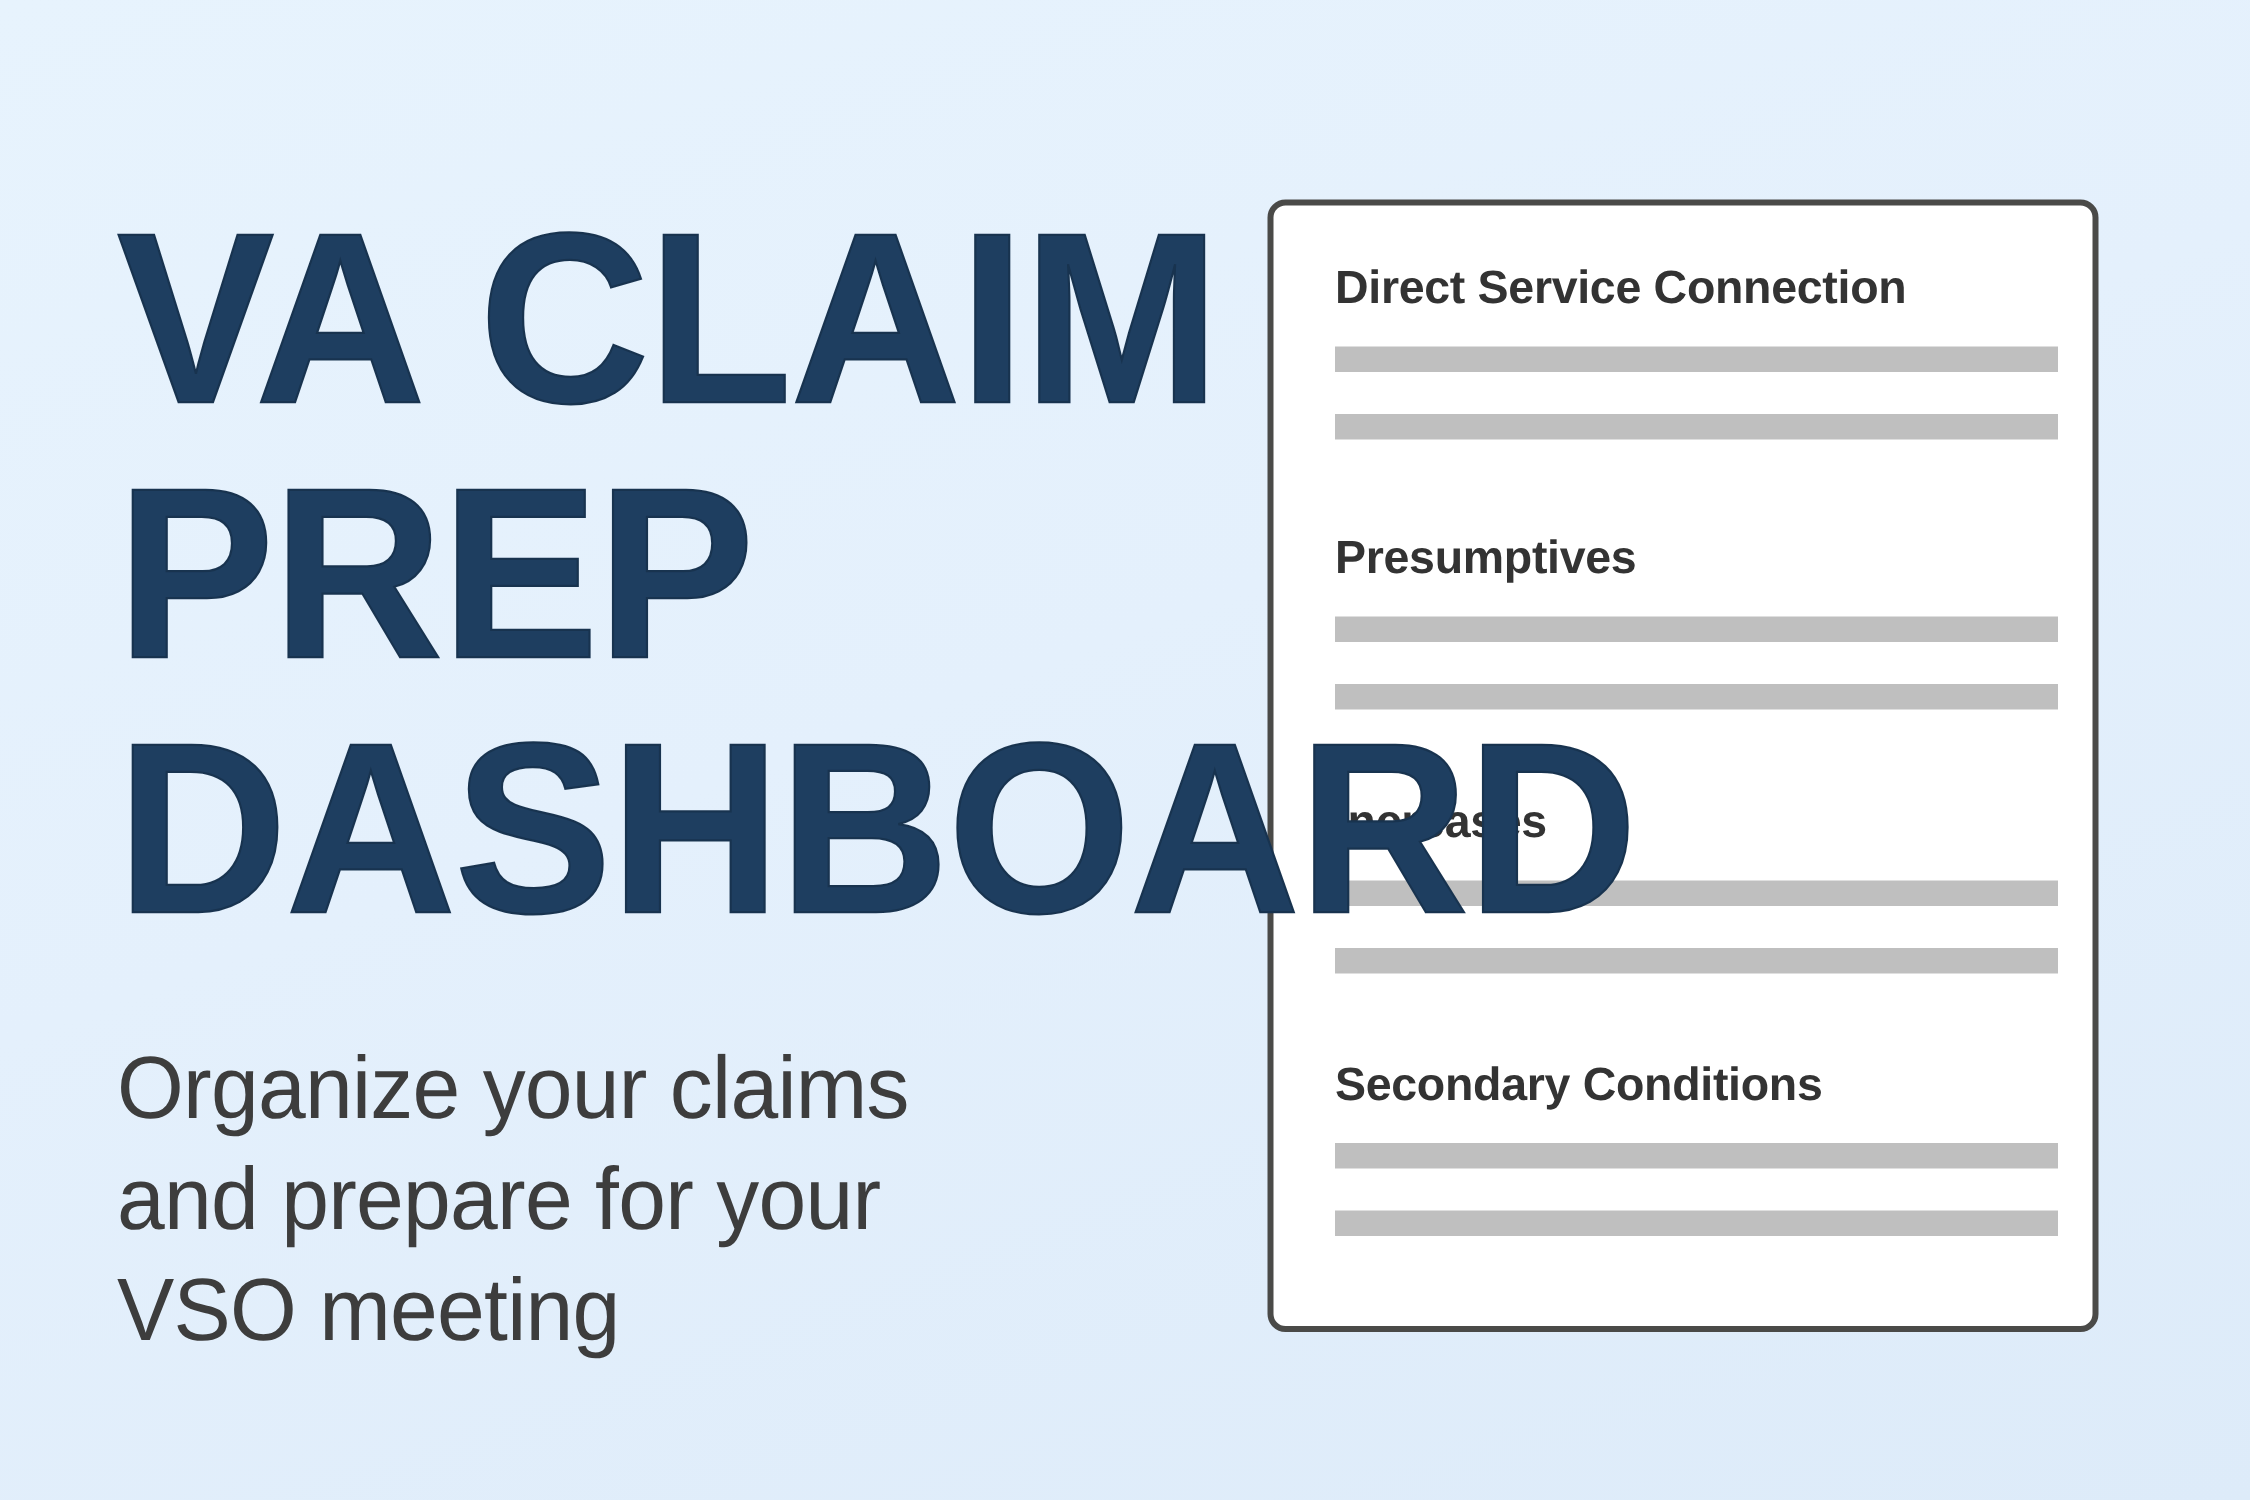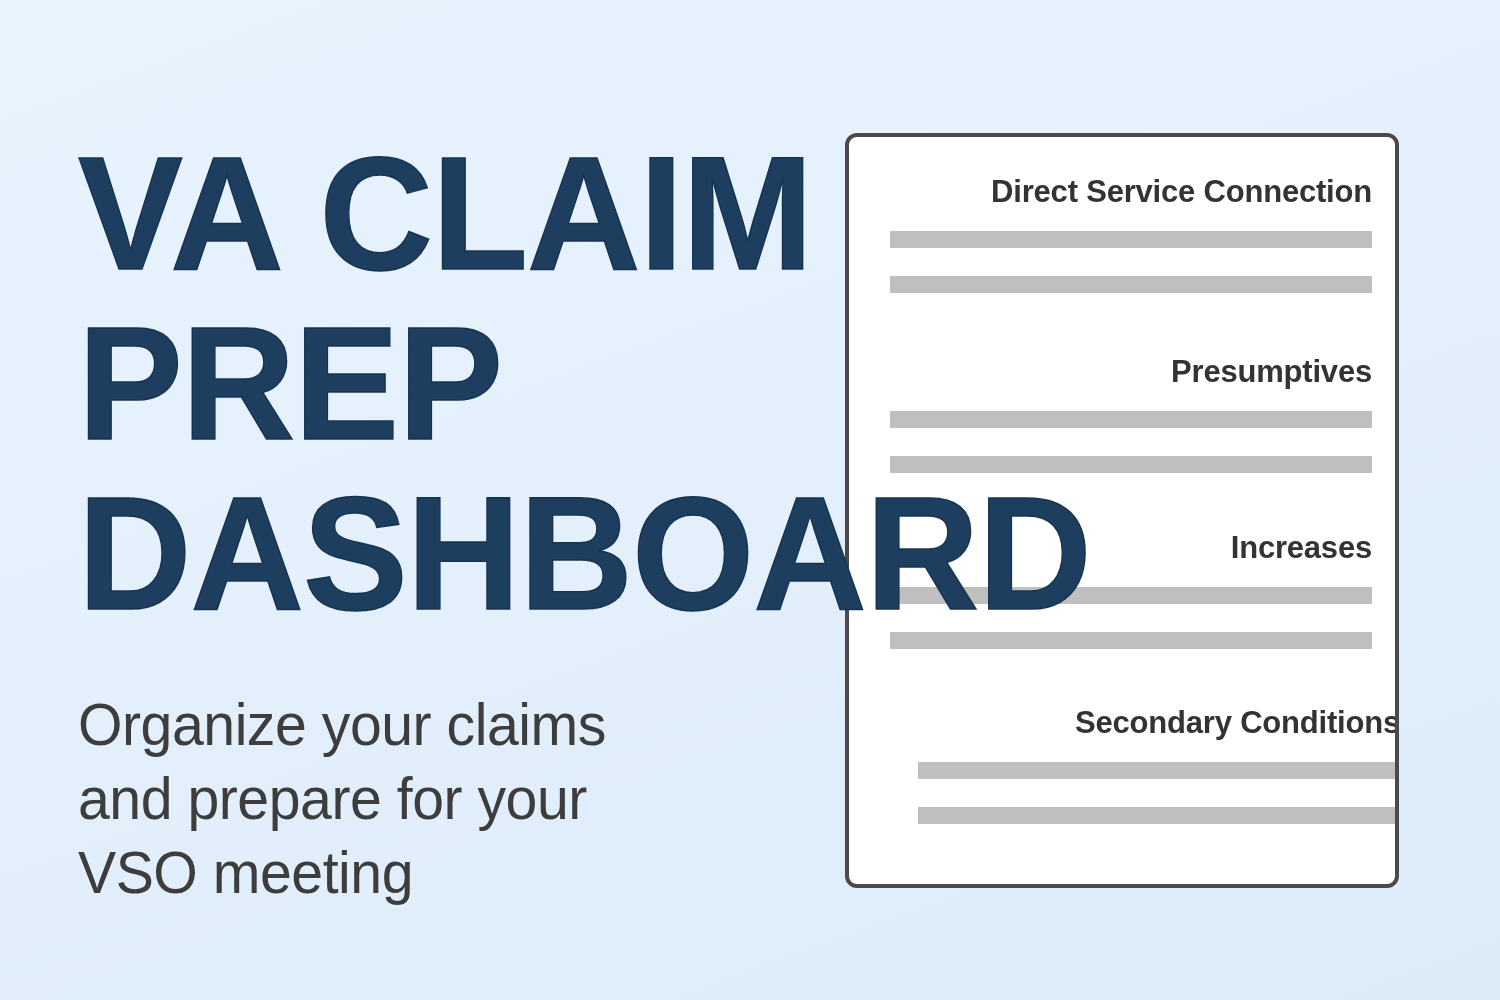--- a/index.html
+++ b/index.html
@@ -70,21 +70,20 @@
     left: 845px;
     top: 133px;
     width: 554px;
     height: 755px;
     box-sizing: border-box;
     background: #ffffff;
     border: 4px solid #4a4a48;
     border-radius: 12px;
     z-index: 1;
     overflow: hidden;
-    text-align: right;
   }
 
   .doc-section {
     position: absolute;
     left: 41px;
     width: 482px;
   }
 
   .doc-section-title {
     font-family: "Liberation Sans", sans-serif;
@@ -108,21 +107,21 @@
   }
 
   .doc-line + .doc-line {
     margin-top: 28px;
   }
 
   
   #section-0 { top: 38px; }
   #section-1 { top: 218px; }
   #section-2 { top: 394px; }
-  #section-3 { top: 569px; margin-left: 28px; }
+  #section-3 { top: 569px; }
 
   
   #hero { pointer-events: none; }
   #hero .tline { pointer-events: auto; }
 </style>
 </head>
 <body>
 
 <div id="canvas">
 

